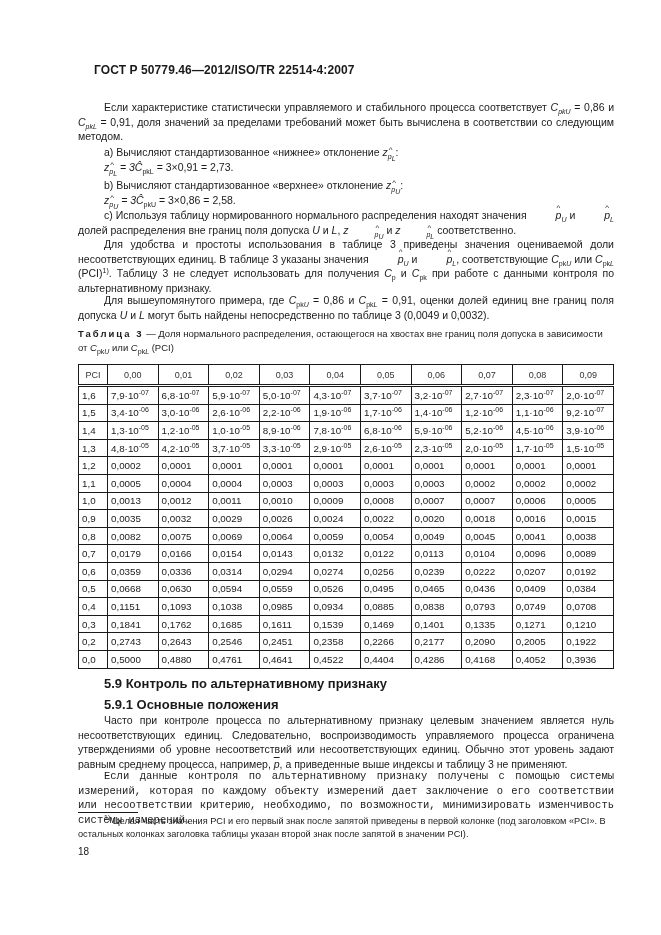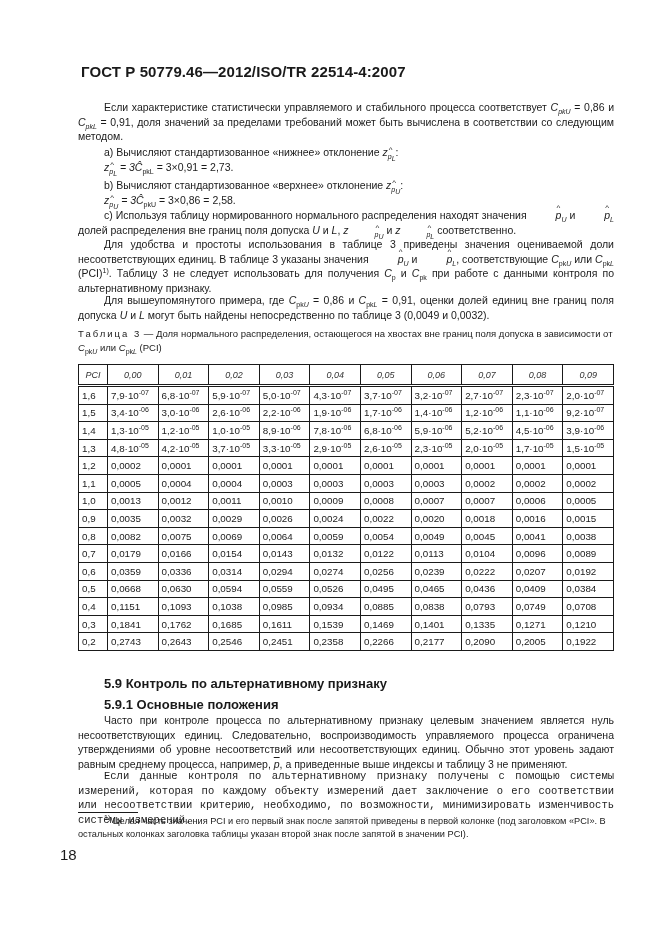--- a/index.html
+++ b/index.html
@@ -1,38 +1,38 @@
 <!DOCTYPE html>
 <html><head>
 <meta charset="utf-8">
 <style>
   html, body { margin: 0; padding: 0; background: #ffffff; }
   body { width: 661px; height: 935px; position: relative; overflow: hidden;
          font-family: "Liberation Sans", sans-serif; color: #1a1a1a; }
   .page { position: absolute; left: 0; top: 0; width: 661px; height: 935px; }
-  .hdr { position: absolute; left: 81px; top: 63px; font-size: 15px; font-weight: bold; letter-spacing: 0.1px; }
+  .hdr { position: absolute; left: 94px; top: 63px; font-size: 12px; font-weight: bold; letter-spacing: 0.1px; }
   .p { position: absolute; left: 78px; width: 536px; font-size: 10.5px; line-height: 14.5px; text-align: justify; }
   .ind { text-indent: 26px; }
   .pi { position: absolute; left: 104px; width: 510px; font-size: 10.5px; line-height: 14.5px; }
   i { font-style: italic; }
   sub, sup { font-size: 7px; line-height: 0; }
   .hat { position: relative; display: inline-block; }
   .hat::before { content: "^"; position: absolute; left: 1px; top: -7px; font-size: 8px; font-style: normal; }
   .bar { text-decoration: overline; }
   .cap { position: absolute; left: 78px; top: 327px; width: 536px; font-size: 9.5px; line-height: 14px; }
-  .spaced { letter-spacing: 2px; }
+  .spaced { letter-spacing: 2px; font-weight: bold; }
   table.t { position: absolute; left: 78px; top: 364px; width: 536px; border-collapse: collapse; font-size: 9.8px; table-layout: fixed; }
   table.t td, table.t th { border: 1px solid #1a1a1a; padding: 0 3px; height: 16.6px; white-space: nowrap; text-align: left; font-weight: normal; }
   table.t th { height: 19px; text-align: center; font-size: 9px; color: #333; }
-  table.t thead tr th { border-bottom: 3px double #1a1a1a; font-style: italic; }
+  table.t thead tr th { border-bottom: 3px double #1a1a1a; }
   table.t col.c0 { width: 29px; }
   .sec { position: absolute; left: 104px; font-size: 13px; font-weight: bold; }
   .fn-line { position: absolute; left: 78px; top: 812px; width: 60px; border-top: 1px solid #1a1a1a; }
   .fn { position: absolute; left: 78px; top: 815px; width: 536px; font-size: 9.2px; line-height: 13px; text-indent: 26px; }
-  .pgnum { position: absolute; left: 60px; top: 846px; font-size: 15px; }
+  .pgnum { position: absolute; left: 78px; top: 846px; font-size: 10px; }
 </style>
 </head>
 <body>
 
 <div class="page">
 
   <div class="hdr">ГОСТ Р 50779.46—2012/ISO/TR 22514-4:2007</div>
 
   <div class="p ind" style="top:100px;">
     <span>Если характеристике статистически управляемого и стабильного процесса соответствует </span><i>C</i><sub><i>pkU</i></sub><span> = 0,86 и </span><i>C</i><sub><i>pkL</i></sub><span> = 0,91, доля значений за пределами требований может быть вычислена в соответствии со следующим методом.</span>
@@ -286,20 +286,33 @@
           <td>0,2643</td>
           <td>0,2546</td>
           <td>0,2451</td>
           <td>0,2358</td>
           <td>0,2266</td>
           <td>0,2177</td>
           <td>0,2090</td>
           <td>0,2005</td>
           <td>0,1922</td>
         </tr>
+        <tr>
+          <td>0,0</td>
+          <td>0,5000</td>
+          <td>0,4880</td>
+          <td>0,4761</td>
+          <td>0,4641</td>
+          <td>0,4522</td>
+          <td>0,4404</td>
+          <td>0,4286</td>
+          <td>0,4168</td>
+          <td>0,4052</td>
+          <td>0,3936</td>
+        </tr>
       </tbody>
   </table>
 
   <div class="sec" style="top:676px;">5.9 Контроль по альтернативному признаку</div>
   <div class="sec" style="top:697px;">5.9.1 Основные положения</div>
 
   <div class="p ind" style="top:713px;">
     <span>Часто при контроле процесса по альтернативному признаку целевым значением является нуль несоответствующих единиц. Следовательно, воспроизводимость управляемого процесса ограничена утверждениями об уровне несоответствий или несоответствующих единиц. Обычно этот уровень задают равным среднему процесса, например, </span><i class="bar">p</i><span>, а приведенные выше индексы и таблицу 3 не применяют.</span>
   </div>
   <div class="p ind" style="top:769px;font-family:Liberation Mono, monospace;">Если данные контроля по альтернативному признаку получены с помощью системы измерений, которая по каждому объекту измерений дает заключение о его соответствии или несоответствии критерию, необходимо, по возможности, минимизировать изменчивость системы измерений.</div>

